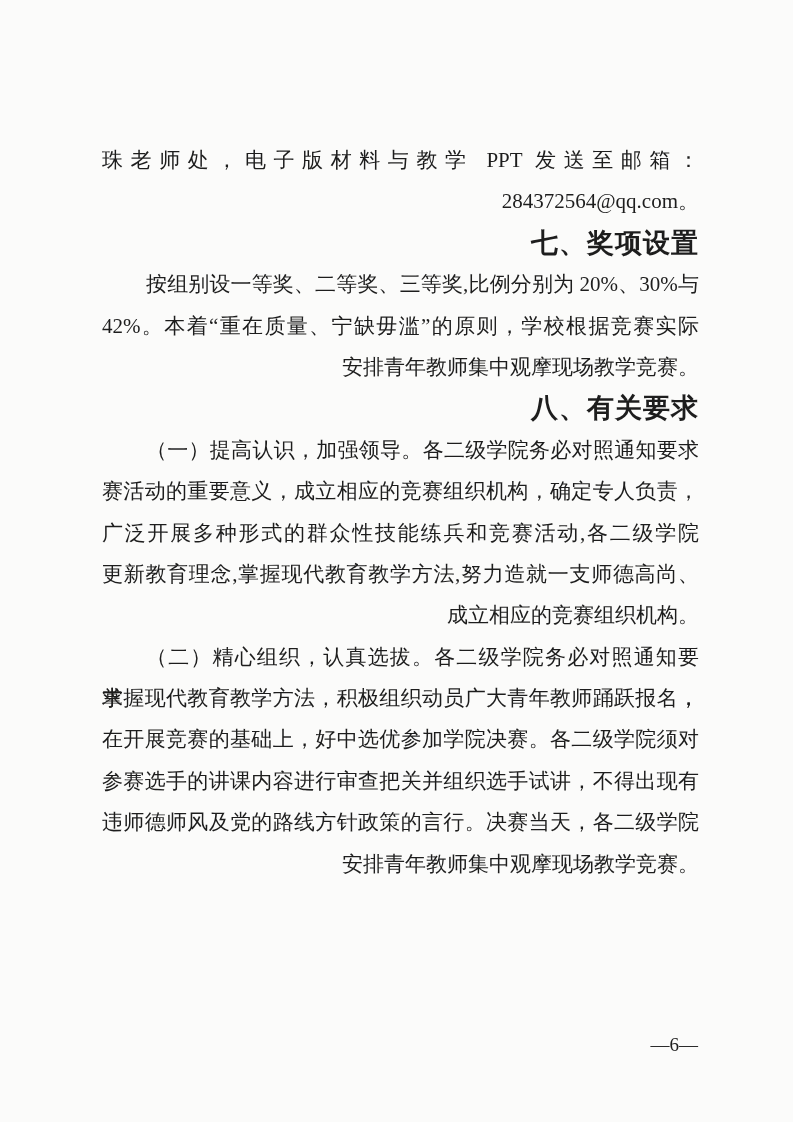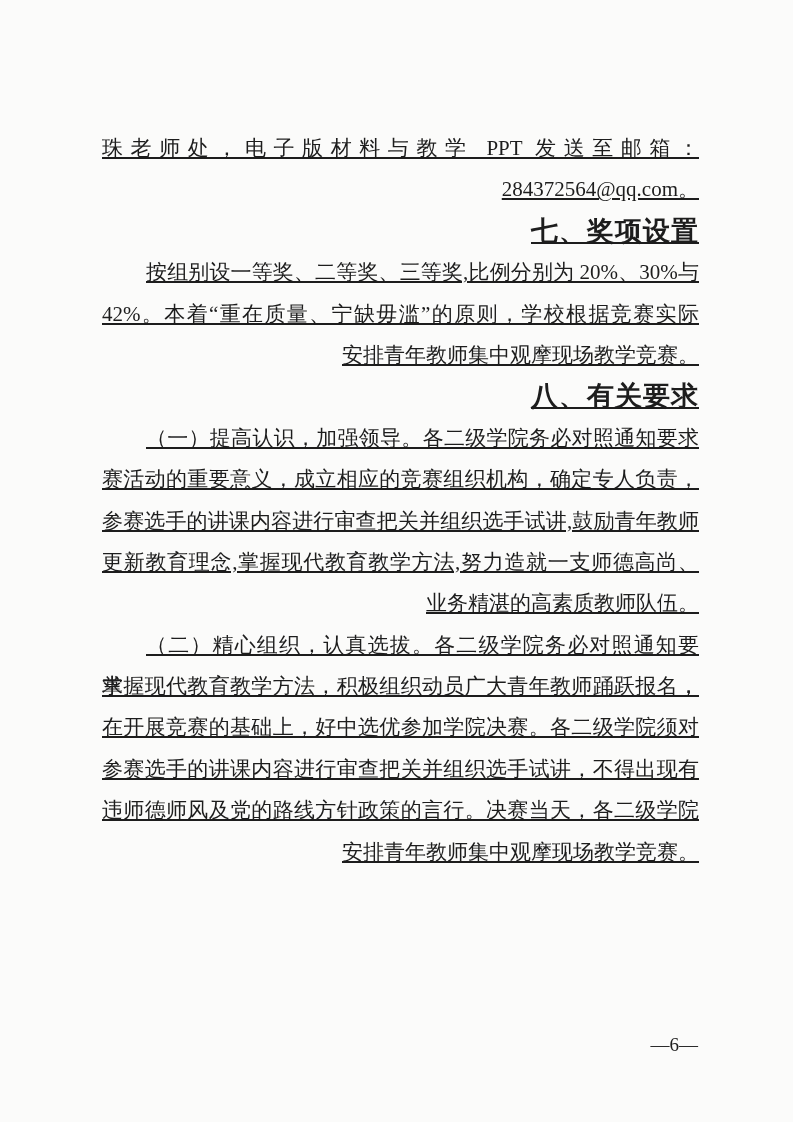--- a/index.html
+++ b/index.html
@@ -15,23 +15,22 @@
     font-family: "Liberation Serif", "DejaVu Serif", serif;
     color: #1d1d1d;
   }
   .page {
     position: absolute;
     inset: 0;
   }
   .text-block {
     position: absolute;
     left: 102px;
-    top: 128px;
+    top: 140px;
     width: 597px;
-    text-decoration: underline;
   }
   .line {
     height: 41.4px;
     line-height: 41.4px;
     font-size: 21px;
     text-align: right;
     white-space: normal;
     overflow: visible;
   }
   .justify {
@@ -66,23 +65,23 @@
   <div class="text-block">
     <div class="line justify">珠老师处，电子版材料与教学 PPT 发送至邮箱：</div>
     <div class="line">284372564@qq.com。</div>
     <div class="line heading">七、奖项设置</div>
     <div class="line justify indent">按组别设一等奖、二等奖、三等奖,比例分别为 20%、30%与</div>
     <div class="line justify">42%。本着“重在质量、宁缺毋滥”的原则，学校根据竞赛实际</div>
     <div class="line">安排青年教师集中观摩现场教学竞赛。</div>
     <div class="line heading">八、有关要求</div>
     <div class="line justify indent">（一）提高认识，加强领导。各二级学院务必对照通知要求</div>
     <div class="line justify">赛活动的重要意义，成立相应的竞赛组织机构，确定专人负责，</div>
-    <div class="line justify">参赛选手的讲课内容进行审查把关并组织选手试讲,鼓励青年教师</div>
+    <div class="line justify">广泛开展多种形式的群众性技能练兵和竞赛活动,各二级学院</div>
     <div class="line justify">更新教育理念,掌握现代教育教学方法,努力造就一支师德高尚、</div>
-    <div class="line">业务精湛的高素质教师队伍。</div>
+    <div class="line">成立相应的竞赛组织机构。</div>
     <div class="line justify indent">（二）精心组织，认真选拔。各二级学院务必对照通知要求，</div>
     <div class="line justify">掌握现代教育教学方法，积极组织动员广大青年教师踊跃报名，</div>
     <div class="line justify">在开展竞赛的基础上，好中选优参加学院决赛。各二级学院须对</div>
     <div class="line justify">参赛选手的讲课内容进行审查把关并组织选手试讲，不得出现有</div>
     <div class="line justify">违师德师风及党的路线方针政策的言行。决赛当天，各二级学院</div>
     <div class="line">安排青年教师集中观摩现场教学竞赛。</div>
   </div>
   <div class="page-number">—6—</div>
 </div>
 

